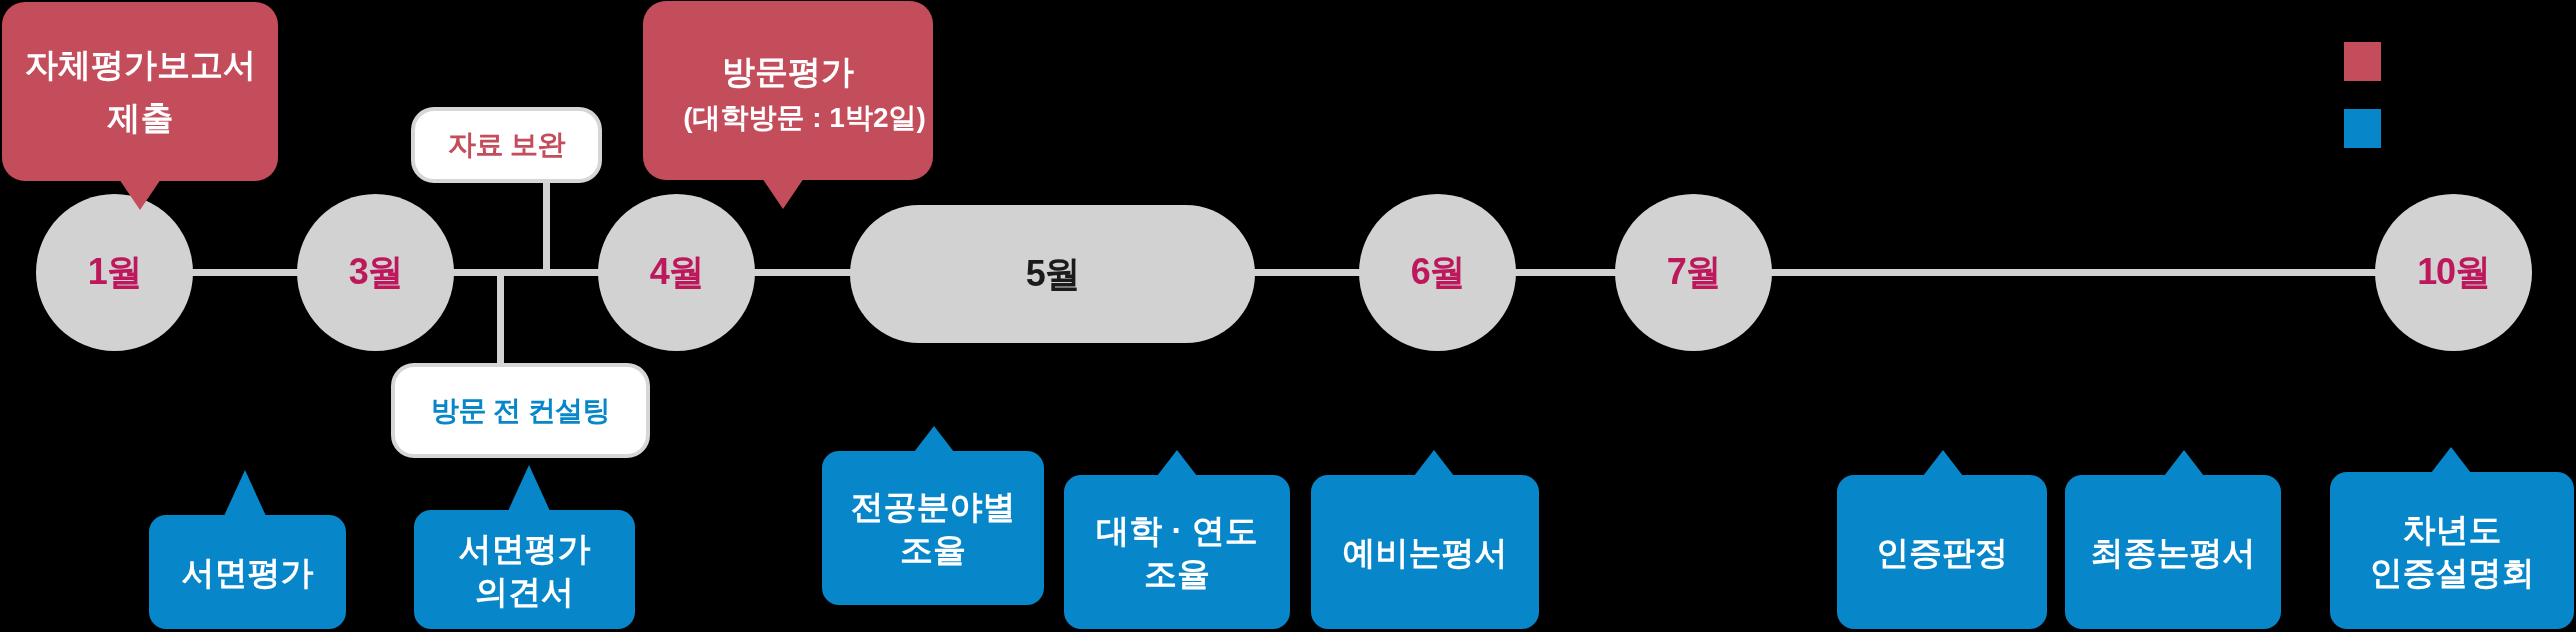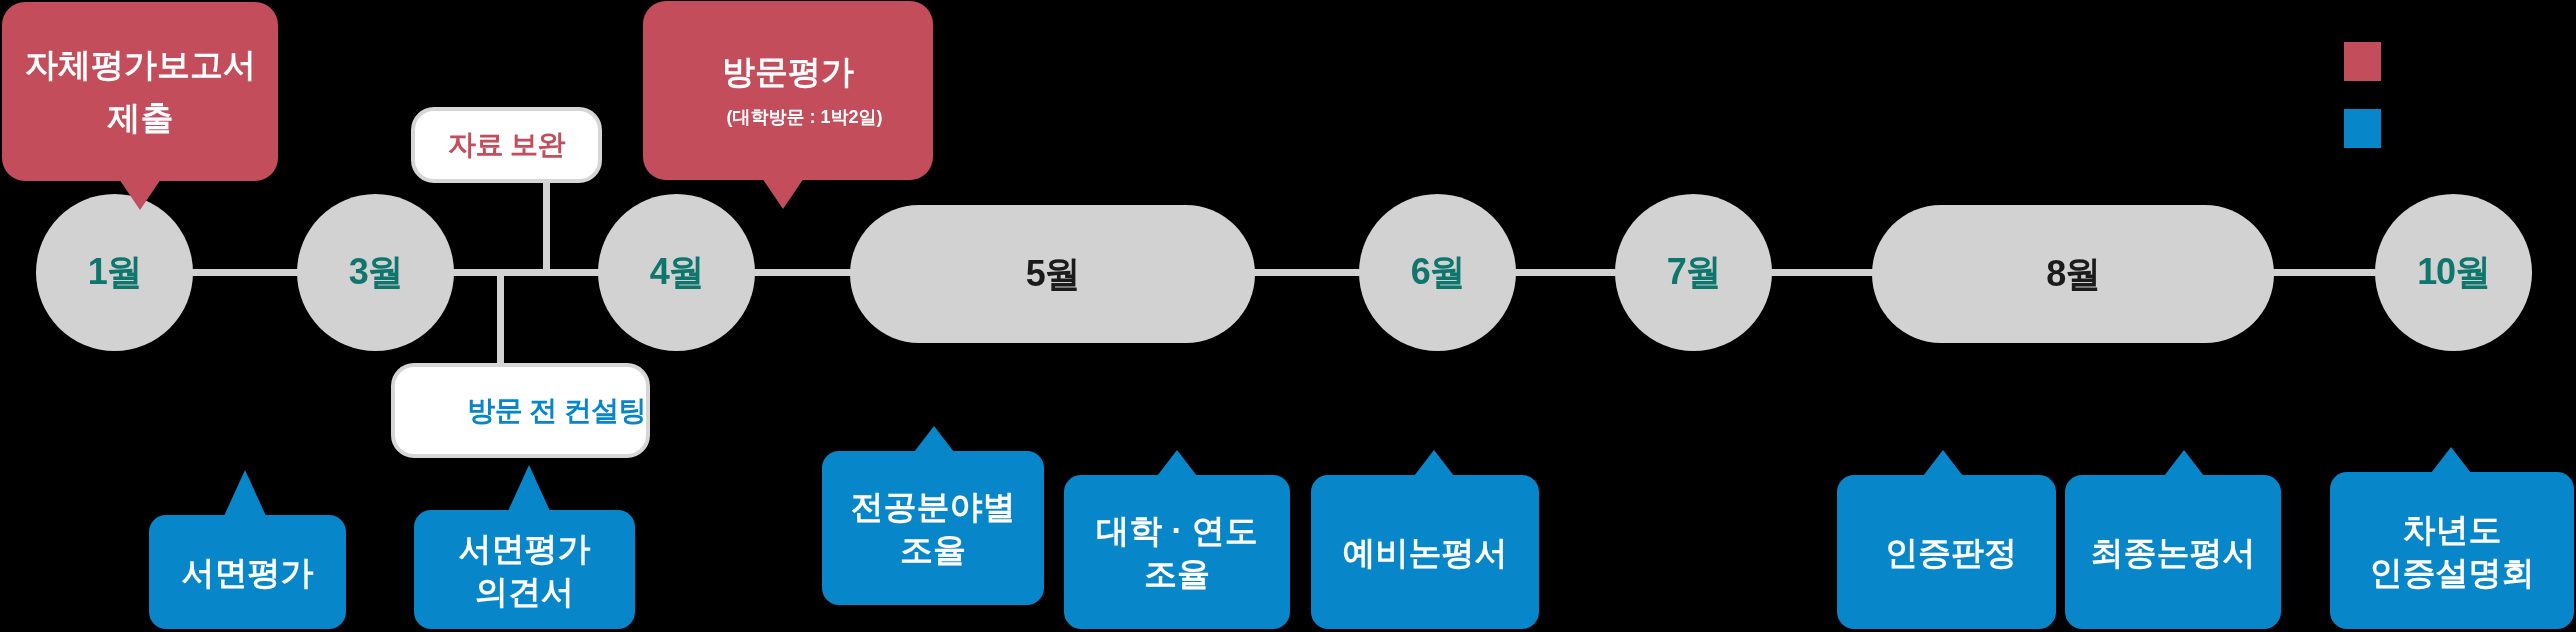--- a/index.html
+++ b/index.html
@@ -5,47 +5,47 @@
   html,body{margin:0;padding:0;background:#000;}
   .stage{
     position:relative;width:2576px;height:632px;background:#000;overflow:hidden;
     font-family:"Liberation Sans","DejaVu Sans",sans-serif;
   }
   
   .tl-line{position:absolute;background:#d2d2d2;}
   .month-circle{
     position:absolute;top:194px;width:157px;height:157px;border-radius:50%;
     background:#d2d2d2;display:flex;align-items:center;justify-content:center;
-    color:#0f766e;font-size:36px;font-weight:700;letter-spacing:-1.2px;
+    color:#be185d;font-size:36px;font-weight:700;letter-spacing:-1.2px;
   }
   .month-pill{
     position:absolute;top:205px;height:138px;border-radius:69px;
     background:#d2d2d2;display:flex;align-items:center;justify-content:center;
     color:#1b1b1b;font-size:36px;font-weight:700;letter-spacing:-1.2px;
   }
   
   .callout{
     position:absolute;display:flex;flex-direction:column;align-items:center;justify-content:center;
     text-align:center;color:#ffffff;font-weight:700;
   }
   .callout.red{background:#c44d5c;border-radius:23px;font-size:33px;line-height:53px;}
   .callout.blue{background:#0787c9;border-radius:17px;font-size:33px;line-height:43px;}
-  .callout .sub{font-size:18px;line-height:39px;margin-left:33px;}
+  .callout .sub{font-size:28px;line-height:39px;margin-left:33px;}
   .tail{position:absolute;width:0;height:0;}
   .tail-down{bottom:-29px;border-left:21px solid transparent;border-right:21px solid transparent;border-top:31px solid #c44d5c;}
   .tail-up{border-left:20px solid transparent;border-right:20px solid transparent;border-bottom:26.5px solid #0787c9;top:-25px;}
   .tail-up.tall{border-left:21px solid transparent;border-right:21px solid transparent;border-bottom:46px solid #0787c9;top:-45px;}
   
   .note{
     position:absolute;box-sizing:border-box;background:#ffffff;border:4.8px solid #d6d6d6;border-radius:23px;
     display:flex;align-items:center;justify-content:center;text-align:center;
     font-size:28px;font-weight:700;letter-spacing:-0.6px;
   }
   .note.red-text{color:#c44d5c;}
-  .note.blue-text{color:#0787c9;justify-content:flex-end;}
+  .note.blue-text{color:#0787c9;}
   
   .legend-swatch{position:absolute;width:37px;height:39px;}
   .legend-swatch.red{background:#c44d5c;}
   .legend-swatch.blue{background:#0787c9;}
 </style>
 </head>
 <body>
 
 <div class="stage">
 
@@ -63,23 +63,20 @@
       <span>4월</span>
     </div>
   <div class="month-pill" style="left:850px;width:405px;">
       <span>5월</span>
     </div>
   <div class="month-circle" style="left:1359px;">
       <span>6월</span>
     </div>
   <div class="month-circle" style="left:1615px;">
       <span>7월</span>
-    </div>
-  <div class="month-pill" style="left:1872px;width:402px;">
-      <span>8월</span>
     </div>
   <div class="month-circle" style="left:2375px;">
       <span>10월</span>
     </div>
 
   <div class="callout red" style="left:2.4px;top:1.8px;width:276px;height:179px;">
     <span>자체평가보고서</span>
     <span>제출</span>
     <span class="tail tail-down" style="left:117px;"></span>
   </div>
@@ -119,21 +116,21 @@
     <span>대학 · 연도</span>
     <span>조율</span>
     <span class="tail tail-up" style="left:93px;"></span>
   </div>
 
   <div class="callout blue" style="left:1311px;top:475px;width:228px;height:154px;">
     <span>예비논평서</span>
     <span class="tail tail-up" style="left:103px;"></span>
   </div>
 
-  <div class="callout blue" style="left:1837px;top:475px;width:210px;height:154px;padding-left:9px;">
+  <div class="callout blue" style="left:1837px;top:475px;width:210px;height:154px;">
     <span>인증판정</span>
     <span class="tail tail-up" style="left:86px;"></span>
   </div>
 
   <div class="callout blue" style="left:2065px;top:475px;width:216px;height:154px;">
     <span>최종논평서</span>
     <span class="tail tail-up" style="left:99px;"></span>
   </div>
 
   <div class="callout blue" style="left:2330px;top:472px;width:244px;height:157px;">

